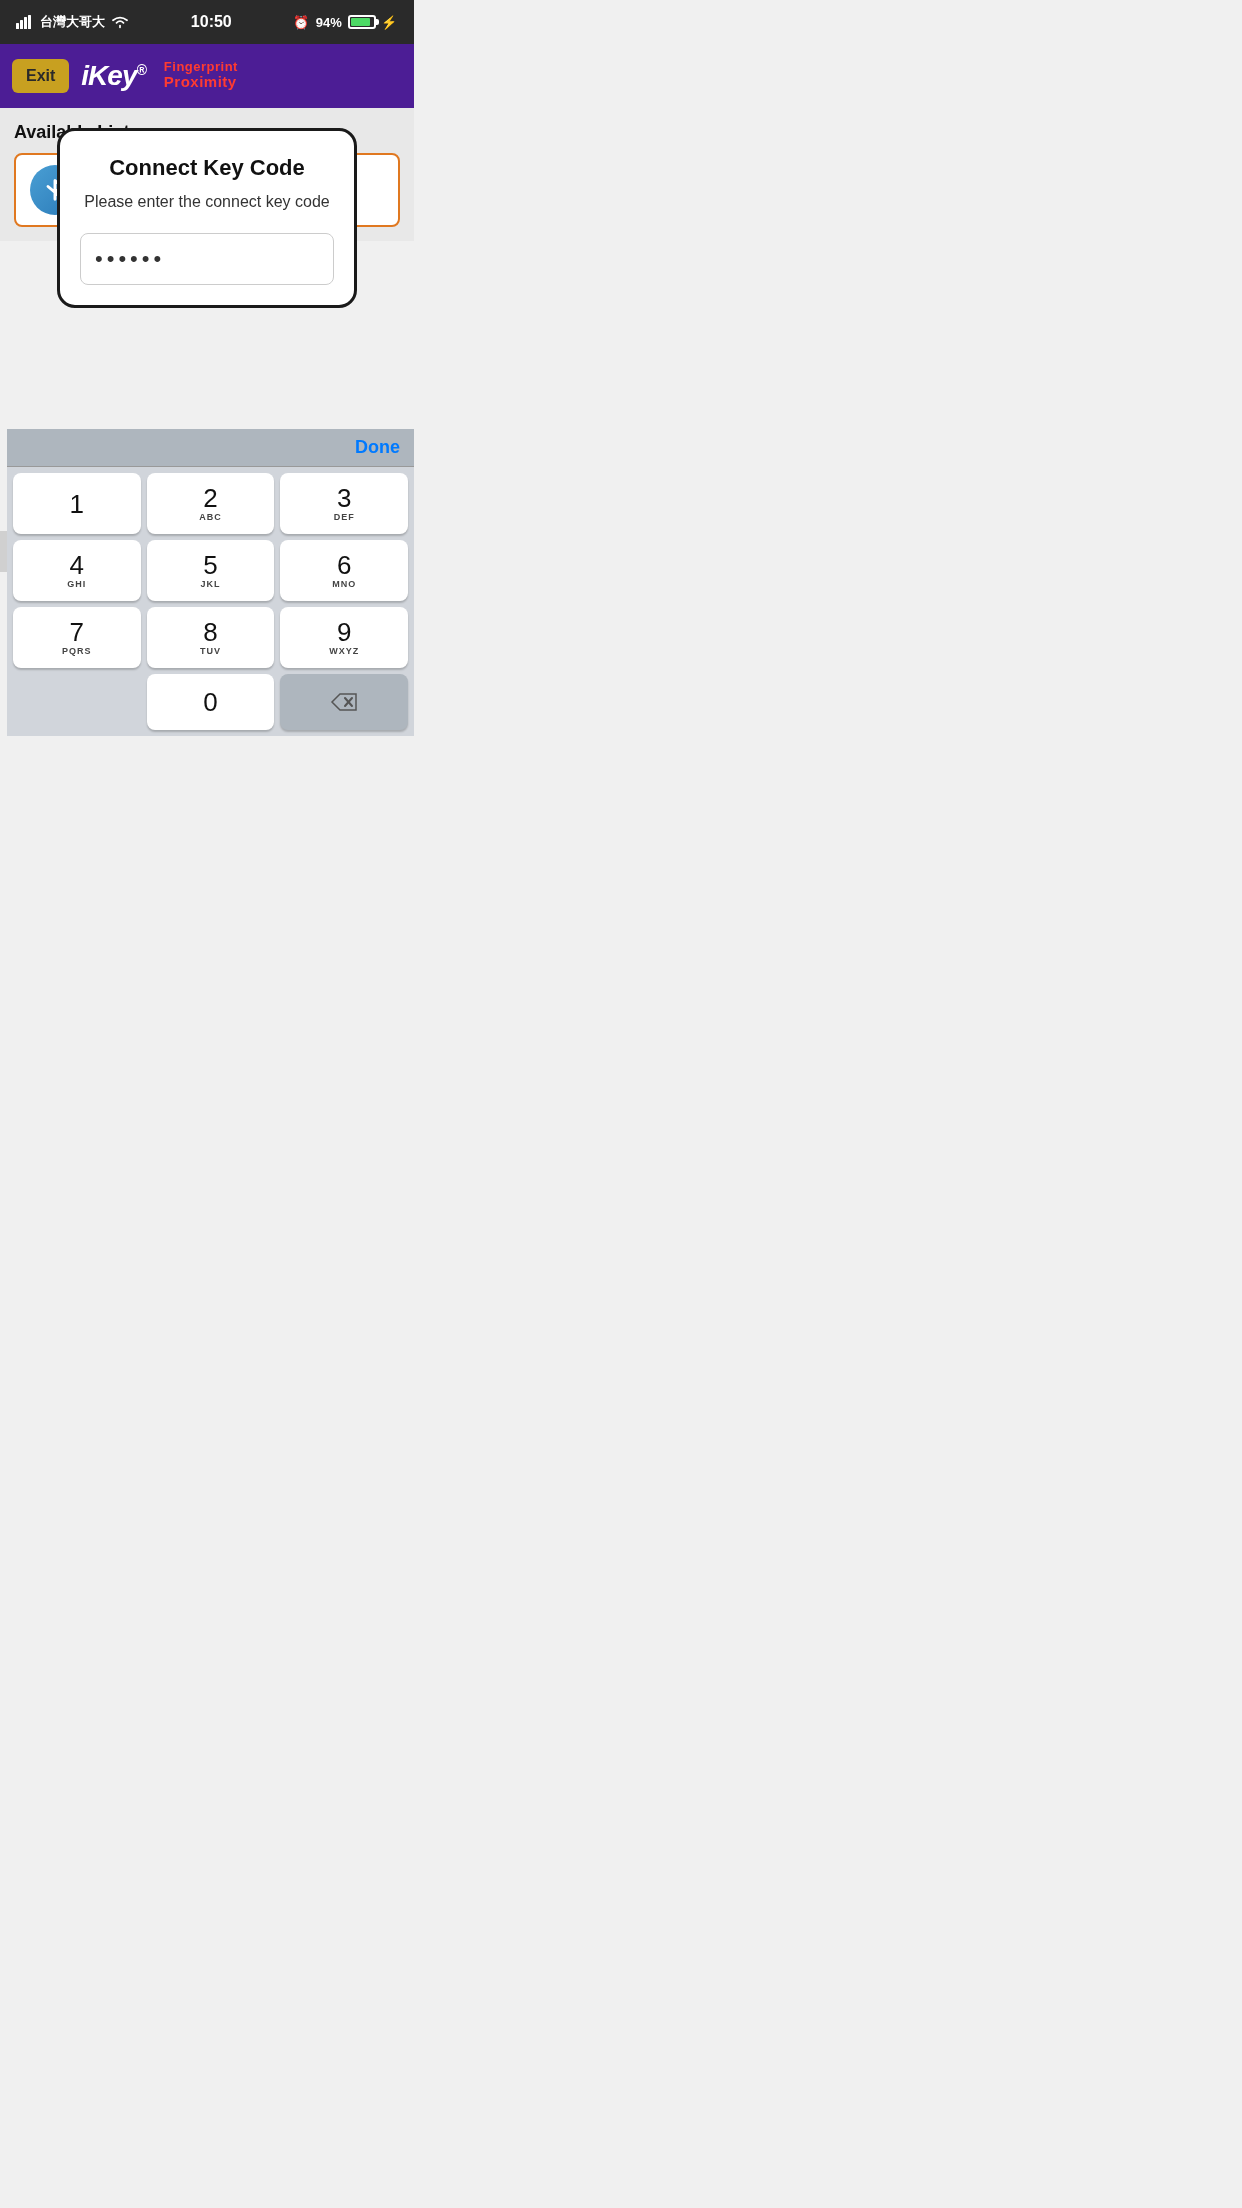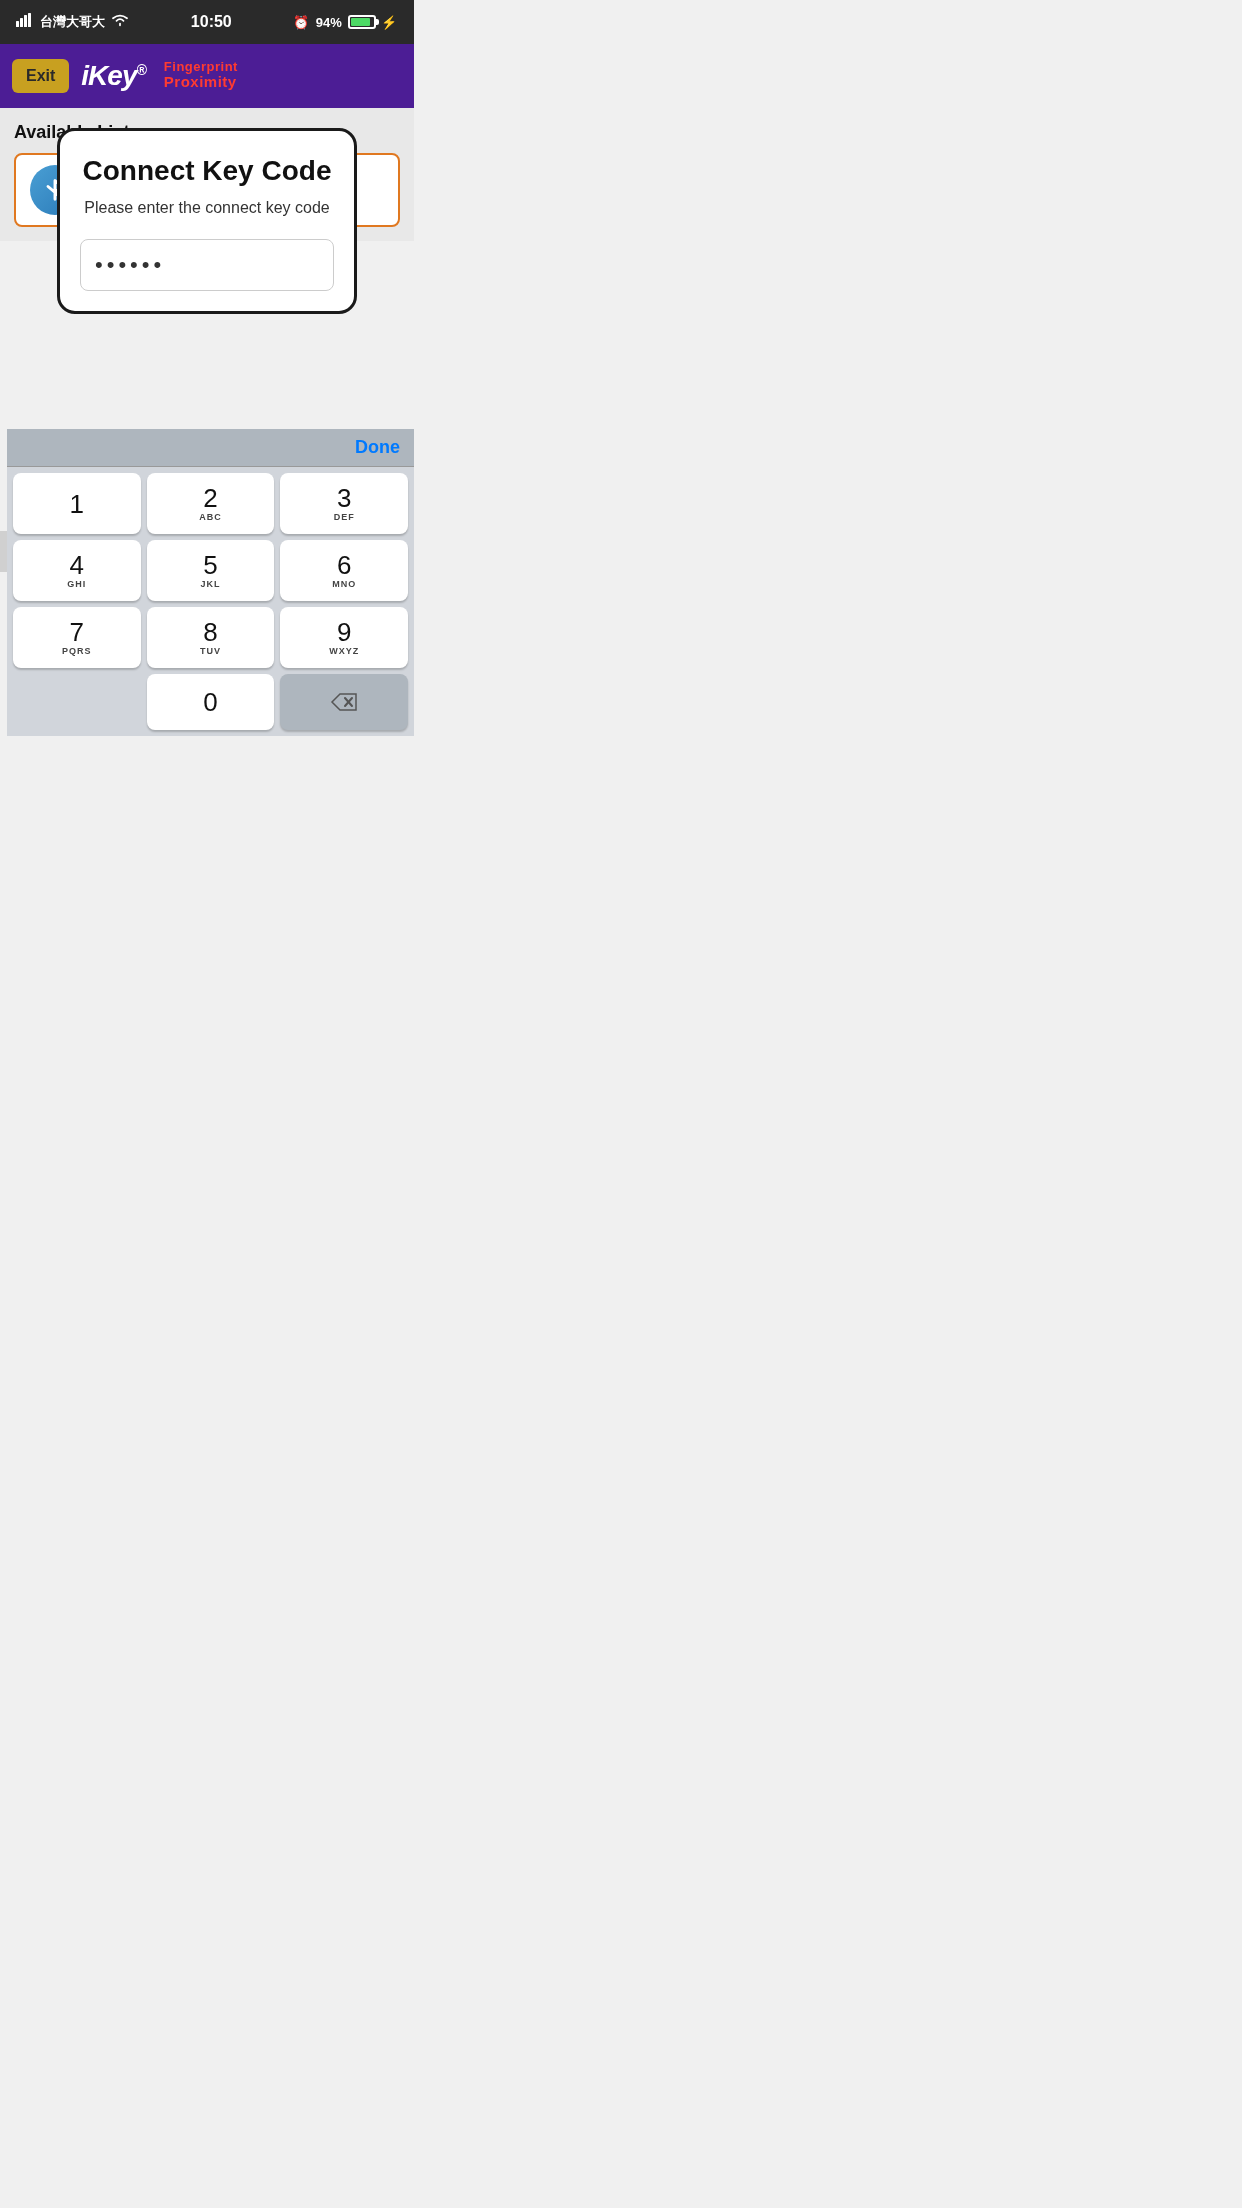--- a/index.html
+++ b/index.html
@@ -18,21 +18,21 @@
       background: #2a2a2a;
       height: 44px;
       display: flex;
       align-items: center;
       justify-content: space-between;
       padding: 0 16px;
       color: white;
       font-size: 14px;
       font-weight: 600;
     }
-    .status-left { display: flex; gap: 6px; font-size: 13px; }
+    .status-left { display: flex; align-items: center; gap: 6px; font-size: 13px; }
     .status-center { font-size: 16px; font-weight: 600; }
     .status-right { display: flex; align-items: center; gap: 6px; font-size: 13px; }
     .battery-icon {
       width: 28px; height: 14px; border: 2px solid white; border-radius: 3px;
       position: relative; display: inline-flex; align-items: center; padding: 1px;
     }
     .battery-icon::after {
       content: ''; position: absolute; right: -5px; top: 50%;
       transform: translateY(-50%); width: 3px; height: 6px;
       background: white; border-radius: 0 2px 2px 0;
@@ -124,21 +124,21 @@
     }
     .dialog-box {
       background: white;
       border: 3px solid #1a1a1a;
       border-radius: 18px;
       width: 300px;
       overflow: hidden;
     }
     .dialog-body { padding: 24px 20px 20px; }
     .dialog-title {
-      font-size: 28px;
+      font-size: 22px;
       font-weight: 800;
       text-align: center;
       margin-bottom: 10px;
       color: #111;
     }
     .dialog-message {
       font-size: 16px;
       text-align: center;
       color: #333;
       margin-bottom: 20px;

